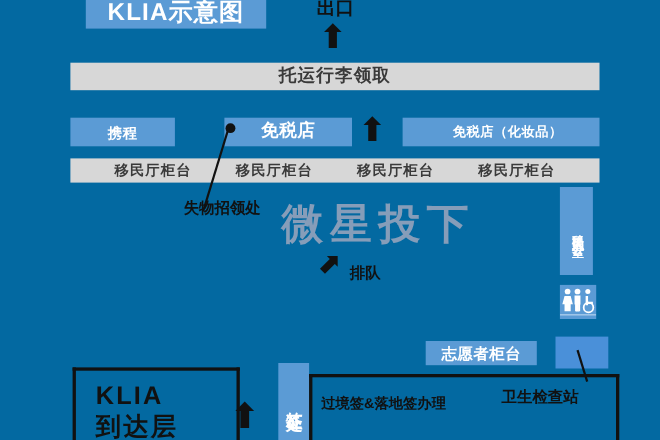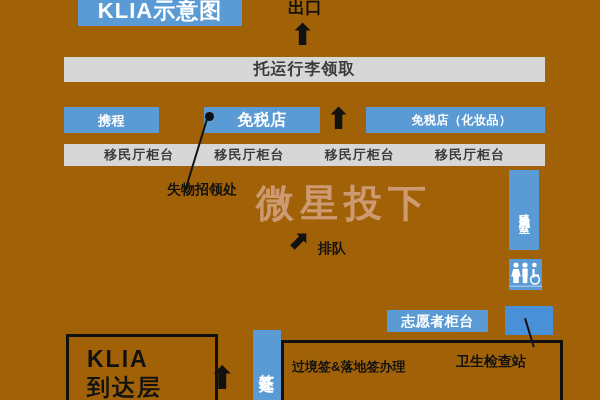--- a/index.html
+++ b/index.html
@@ -5,21 +5,21 @@
   html,body{margin:0;padding:0;}
   body{
     width:600px;height:400px;
     background:#ffffff;
     font-family:"Liberation Sans","DejaVu Sans",sans-serif;
     overflow:hidden;
   }
   #map{
     position:relative;
     width:600px;height:400px;
-    background:#a16207;
+    background:#0369a1;
   }
 
   
   .sign{
     position:absolute;
     background:#5b9bd5;
     color:#ffffff;
     display:flex;
     align-items:center;
     justify-content:center;

